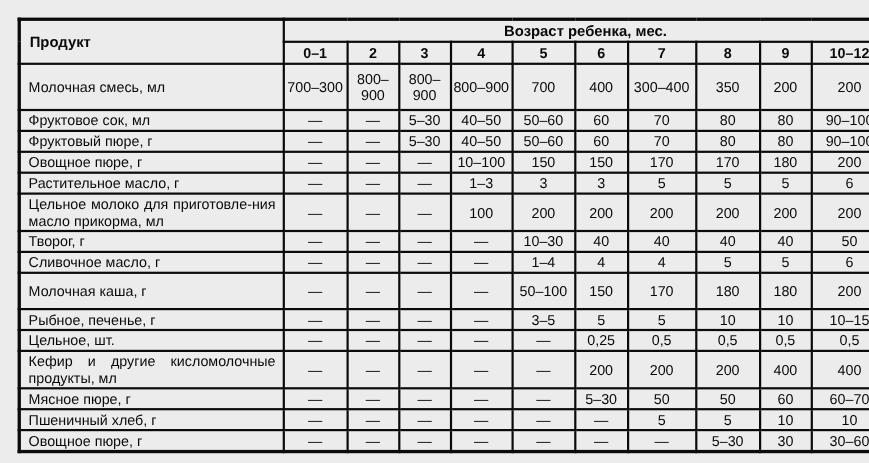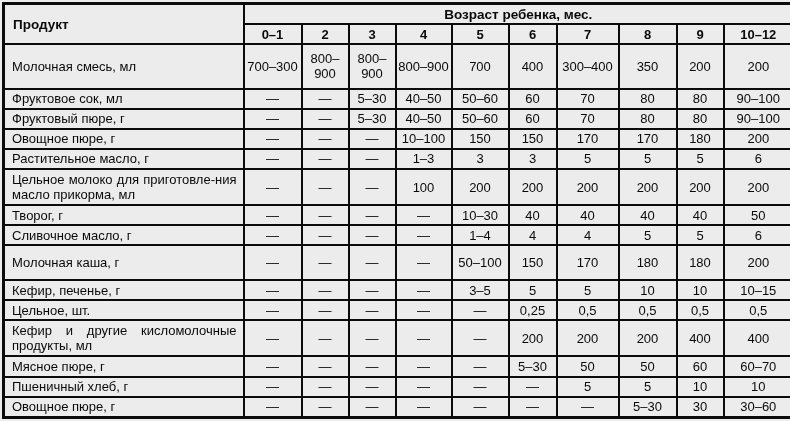--- a/index.html
+++ b/index.html
@@ -4,21 +4,21 @@
 <style>
   html, body {
     margin: 0;
     padding: 0;
     background: #ececec;
   }
   .page {
     box-sizing: border-box;
     width: 790px;
     height: 421px;
-    padding: 2px;
+    padding: 16px;
     background: #ececec;
     font-family: "Liberation Sans", sans-serif;
     color: #0a0a0a;
   }
   table.feeding {
     border-collapse: collapse;
     table-layout: fixed;
     width: 100%;
     height: 100%;
     background: #ececec;
@@ -210,21 +210,21 @@
           <td class="val">—</td>
           <td class="val">—</td>
           <td class="val">50–100</td>
           <td class="val">150</td>
           <td class="val">170</td>
           <td class="val">180</td>
           <td class="val">180</td>
           <td class="val">200</td>
         </tr>
         <tr>
-          <td class="product-cell">Кефир, печенье, г</td>
+          <td class="product-cell">Рыбное, печенье, г</td>
           <td class="val">—</td>
           <td class="val">—</td>
           <td class="val">—</td>
           <td class="val">—</td>
           <td class="val">3–5</td>
           <td class="val">5</td>
           <td class="val">5</td>
           <td class="val">10</td>
           <td class="val">10</td>
           <td class="val">10–15</td>

